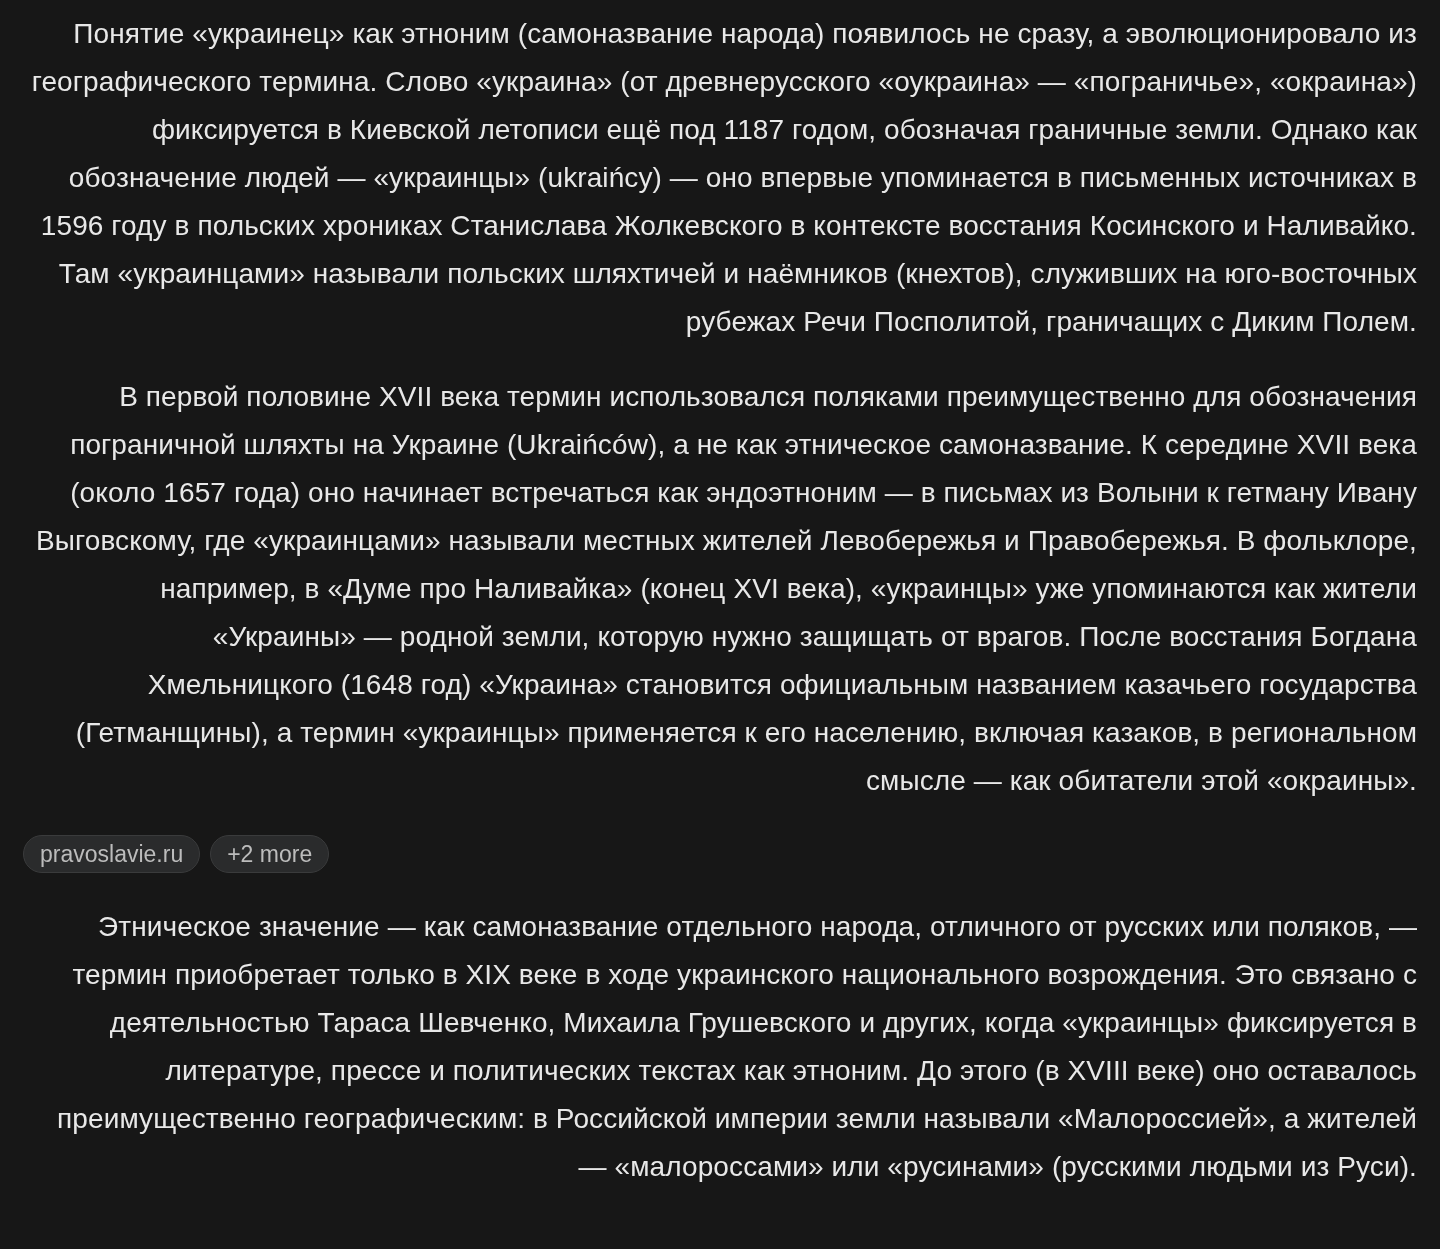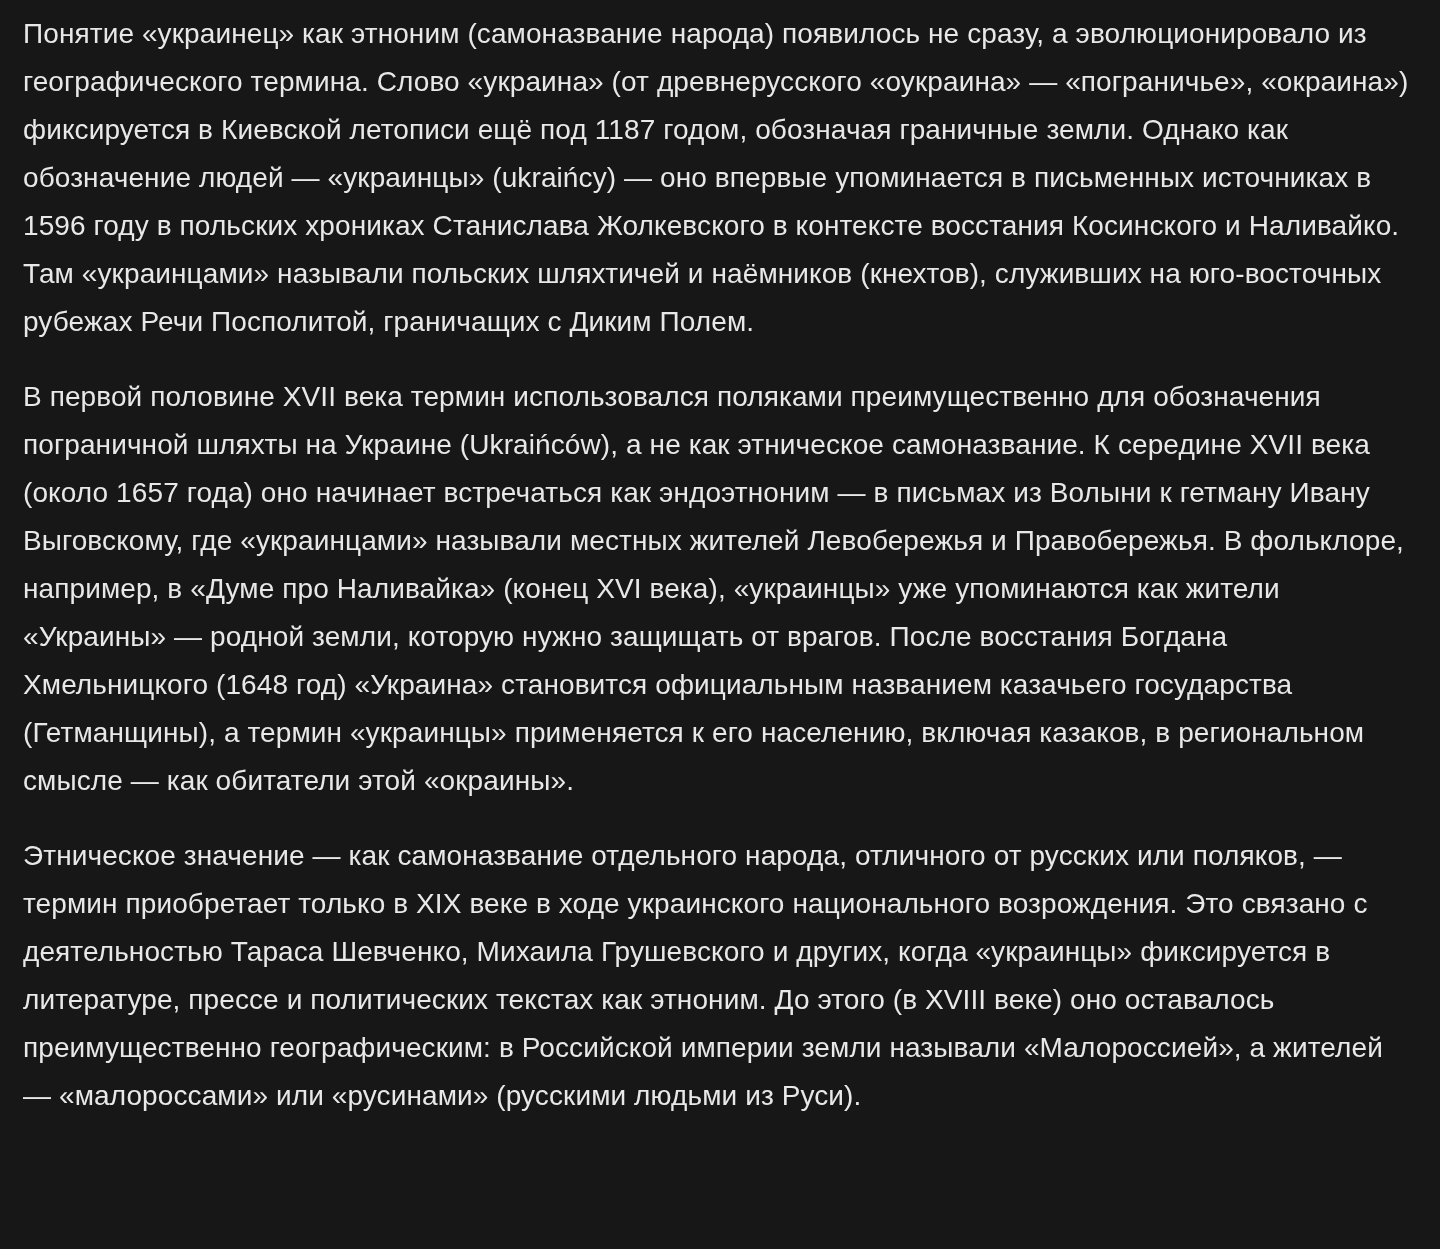--- a/index.html
+++ b/index.html
@@ -24,20 +24,21 @@
   }
   .response {
     padding: 10px 23px 0 23px;
   }
   .response p {
     margin: 0 0 27px 0;
     font-size: 28px;
     line-height: 48px;
     font-weight: 400;
     letter-spacing: 0.1px;
+    text-align: right;
   }
   .chips-row {
     display: flex;
     align-items: center;
     gap: 10px;
     margin: 30px 0 30px 0;
   }
   .chip {
     display: inline-flex;
     align-items: center;
@@ -54,15 +55,19 @@
   }
 </style>
 </head>
 <body>
 
 <main class="response">
   <p>Понятие «украинец» как этноним (самоназвание народа) появилось не сразу, а эволюционировало из географического термина. Слово «украина» (от древнерусского «оукраина» — «пограничье», «окраина») фиксируется в Киевской летописи ещё под 1187 годом, обозначая граничные земли. Однако как обозначение людей — «украинцы» (ukraińcy) — оно впервые упоминается в письменных источниках в 1596 году в польских хрониках Станислава Жолкевского в контексте восстания Косинского и Наливайко. Там «украинцами» называли польских шляхтичей и наёмников (кнехтов), служивших на юго-восточных рубежах Речи Посполитой, граничащих с Диким Полем.</p>
 
   <p>В первой половине XVII века термин использовался поляками преимущественно для обозначения пограничной шляхты на Украине (Ukraińców), а не как этническое самоназвание. К середине XVII века (около 1657 года) оно начинает встречаться как эндоэтноним — в письмах из Волыни к гетману Ивану Выговскому, где «украинцами» называли местных жителей Левобережья и Правобережья. В фольклоре, например, в «Думе про Наливайка» (конец XVI века), «украинцы» уже упоминаются как жители «Украины» — родной земли, которую нужно защищать от врагов. После восстания Богдана Хмельницкого (1648 год) «Украина» становится официальным названием казачьего государства (Гетманщины), а термин «украинцы» применяется к его населению, включая казаков, в региональном смысле — как обитатели этой «окраины».</p>
 
+  <div class="chips-row">
+    <button class="chip">pravoslavie.ru</button>
+    <button class="chip">+2 more</button>
+  </div>
 
   <p>Этническое значение — как самоназвание отдельного народа, отличного от русских или поляков, — термин приобретает только в XIX веке в ходе украинского национального возрождения. Это связано с деятельностью Тараса Шевченко, Михаила Грушевского и других, когда «украинцы» фиксируется в литературе, прессе и политических текстах как этноним. До этого (в XVIII веке) оно оставалось преимущественно географическим: в Российской империи земли называли «Малороссией», а жителей — «малороссами» или «русинами» (русскими людьми из Руси).</p>
 </main>
 
 </body></html>

